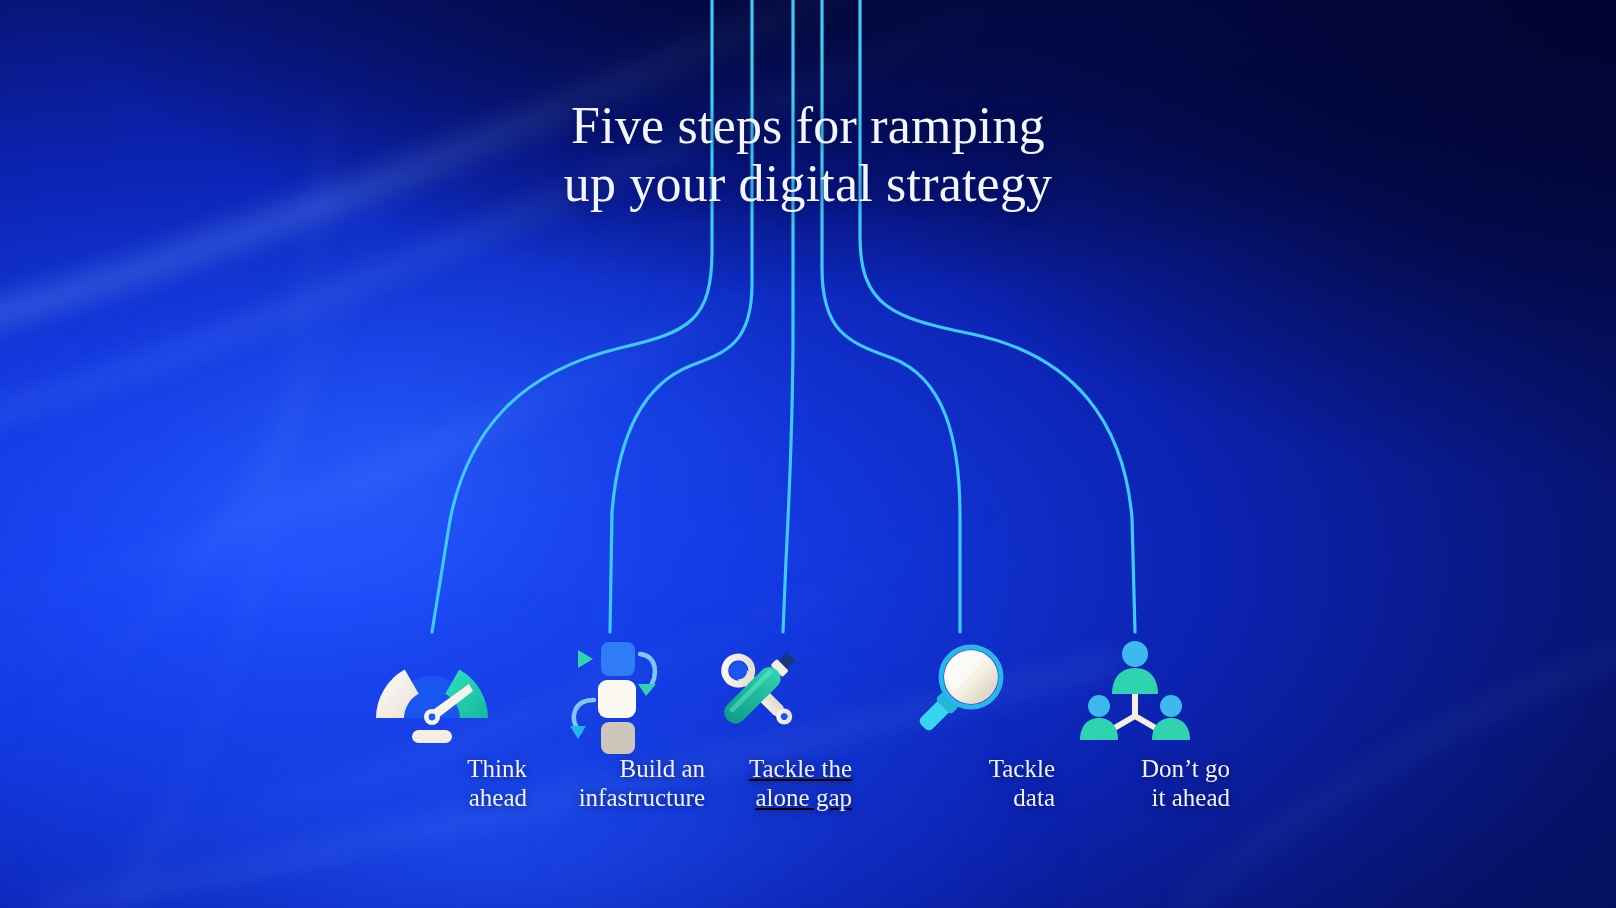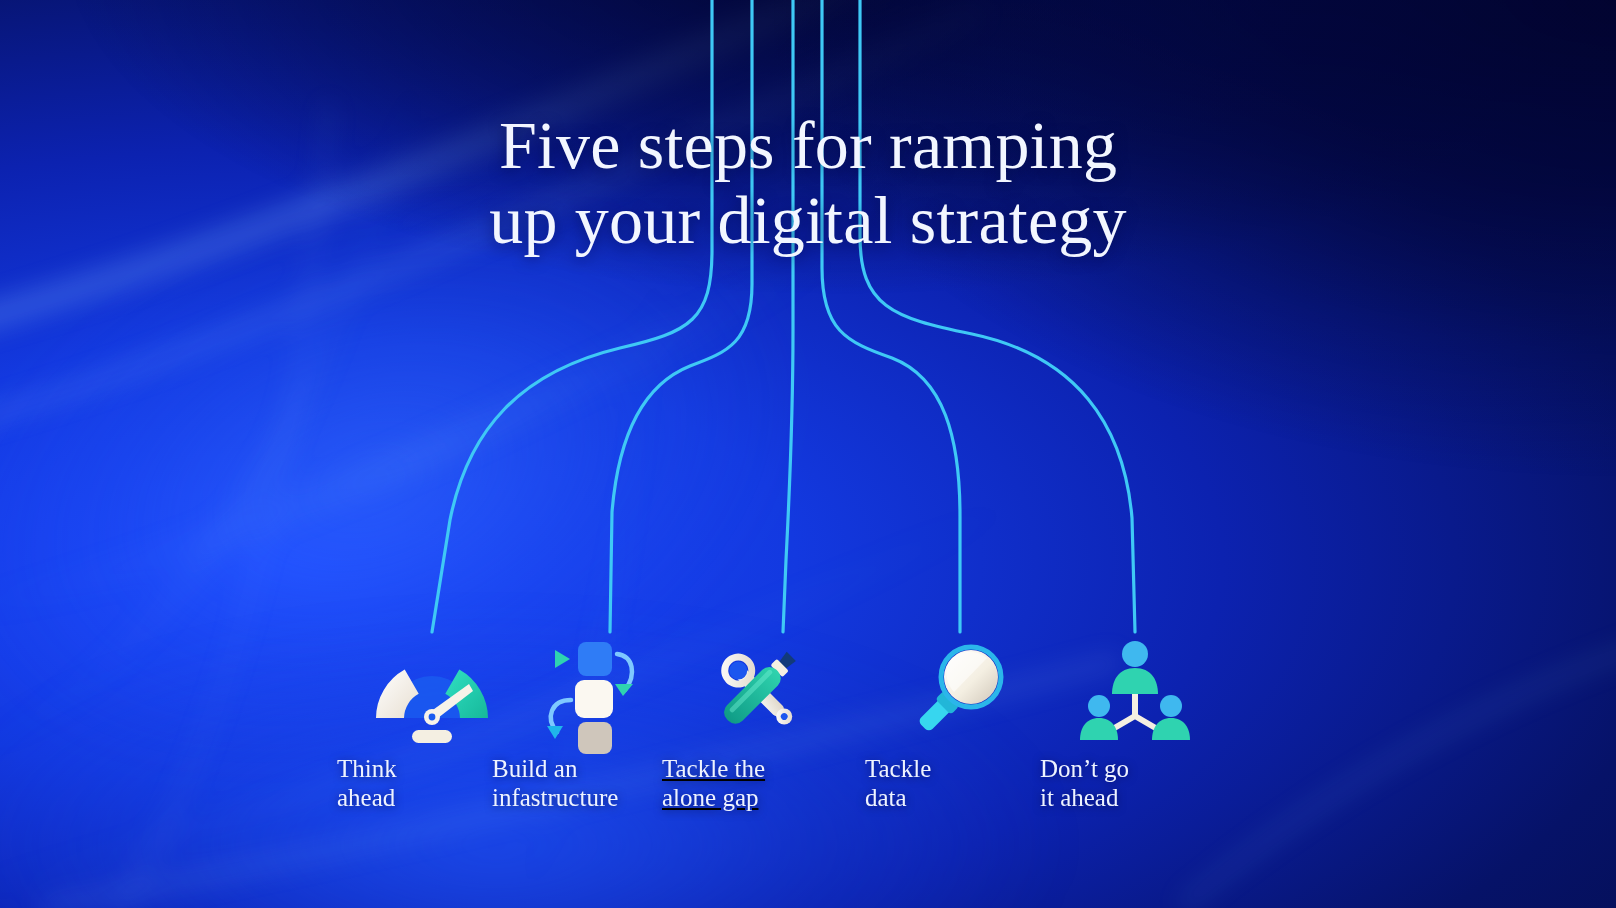--- a/index.html
+++ b/index.html
@@ -49,21 +49,21 @@
   .streaks { position: absolute; inset: 0; opacity: .55; }
   .streaks svg { width: 100%; height: 100%; display: block; }
 
   
   .title {
     position: absolute;
     left: 0; right: 0;
     top: 62px;
     text-align: center;
     color: #f2f6ff;
-    font-size: 68px;
+    font-size: 52px;
     line-height: 1.11;
     font-weight: 400;
     letter-spacing: 0.2px;
     text-shadow: 0 2px 14px rgba(0,10,60,0.55);
     z-index: 6;
     pointer-events: none;
   }
   .title .line { display: block; }
 
   
@@ -79,21 +79,21 @@
   
   .steps {
     position: absolute;
     left: 0; right: 0;
     top: 640px;
     z-index: 7;
   }
   .step {
     position: absolute;
     width: 190px;
-    text-align: left;
+    text-align: right;
   }
   .step-icon {
     height: 100px;
     display: flex;
     align-items: center;
     justify-content: center;
   }
   .step-icon svg { display: block; overflow: visible; }
   .step-label {
     margin-top: 14px;
@@ -188,21 +188,21 @@
 
           <rect x="38" y="88" width="40" height="13" rx="6.5" fill="#f4efe2"></rect>
         </svg>
       </div>
       <div class="step-label">
         <span>Think</span>
         <span class="l2">ahead</span>
       </div>
     </div>
 
-    <div class="step" style="left:492px;">
+    <div class="step" style="left:515px;">
       <div class="step-icon">
         <svg width="116" height="100" viewBox="0 0 116 100">
 
           <rect x="49" y="2" width="34" height="34" rx="8" fill="#2f7cf6"></rect>
 
           <rect x="46" y="40" width="38" height="38" rx="9" fill="#fbf8f1"></rect>
 
           <rect x="49" y="82" width="34" height="32" rx="8" fill="#cfc6bb"></rect>
 
           <path d="M26,10 L41,19 L26,28 Z" fill="#2fd3b0"></path>

